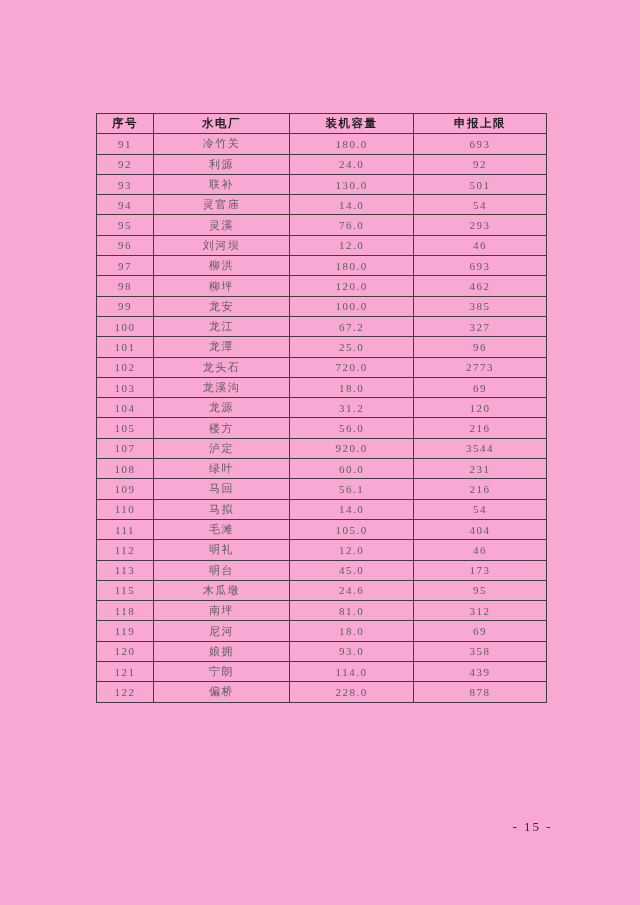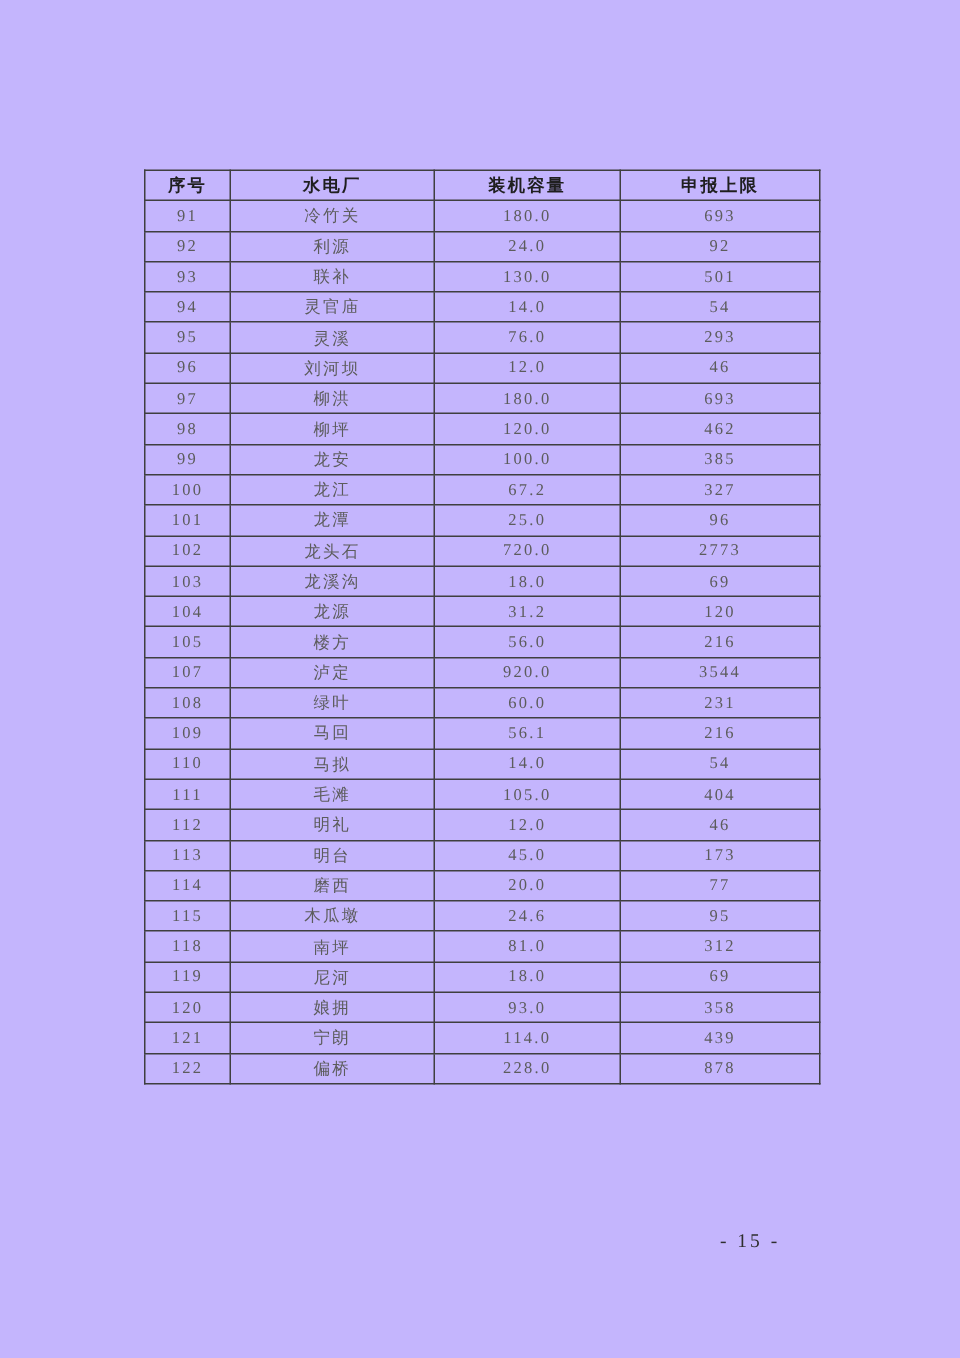--- a/index.html
+++ b/index.html
@@ -9,21 +9,21 @@
   }
   body {
     width: 640px;
     height: 905px;
     position: relative;
     font-family: "Liberation Serif", serif;
   }
   .page {
     position: absolute;
     inset: 0;
-    background: #c4b5fd;
+    background: #f9a8d4;
     overflow: hidden;
   }
   table.data-table {
     position: absolute;
     left: 96px;
     top: 113px;
     width: 450px;
     border-collapse: collapse;
     table-layout: fixed;
   }
@@ -47,20 +47,21 @@
     font-weight: bold;
     font-size: 11.5px;
     letter-spacing: 1.5px;
     font-family: "Liberation Sans", sans-serif;
   }
   .footer-page-number {
     position: absolute;
     left: 480px;
     top: 819px;
     width: 105px;
+    text-align: center;
     font-size: 13px;
     letter-spacing: 2px;
     color: #2e2e2e;
     font-family: "Liberation Serif", serif;
   }
 </style>
 </head>
 <body>
 
 <div class="page">
@@ -207,26 +208,20 @@
           <td>12.0</td>
           <td>46</td>
         </tr>
         <tr>
           <td>113</td>
           <td>明台</td>
           <td>45.0</td>
           <td>173</td>
         </tr>
         <tr>
-          <td>114</td>
-          <td>磨西</td>
-          <td>20.0</td>
-          <td>77</td>
-        </tr>
-        <tr>
           <td>115</td>
           <td>木瓜墩</td>
           <td>24.6</td>
           <td>95</td>
         </tr>
         <tr>
           <td>118</td>
           <td>南坪</td>
           <td>81.0</td>
           <td>312</td>

